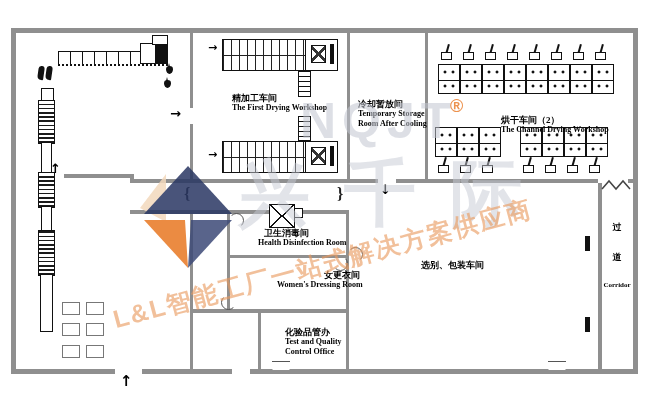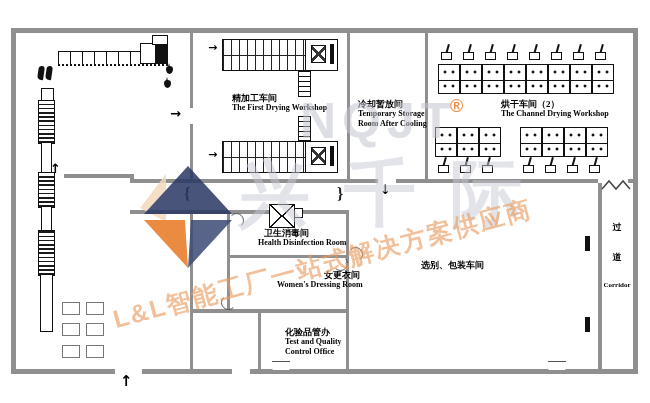--- a/index.html
+++ b/index.html
@@ -192,21 +192,21 @@
 
   <div class="lbl" style="left:232px;top:93px;">
     <span class="cn">精加工车间</span>
     <span class="en">The First Drying Workshop</span>
   </div>
   <div class="lbl" style="left:358px;top:99px;">
     <span class="cn">冷却暂放间</span>
     <span class="en">Temporary Storage</span>
     <span class="en">Room After Cooling</span>
   </div>
-  <div class="lbl" style="left:501px;top:99px;">
+  <div class="lbl" style="left:501px;top:115px;">
     <span class="cn">烘干车间（2）</span>
     <span class="en">The Channel Drying Workshop</span>
   </div>
   <div class="lbl" style="left:258px;top:228px;">
     <span class="cn" style="padding-left:6px;">卫生消毒间</span>
     <span class="en">Health Disinfection Room</span>
   </div>
   <div class="lbl" style="left:277px;top:270px;">
     <span class="cn" style="padding-left:7px;margin-left:40px;">女更衣间</span>
     <span class="en">Women's Dressing Room</span>

